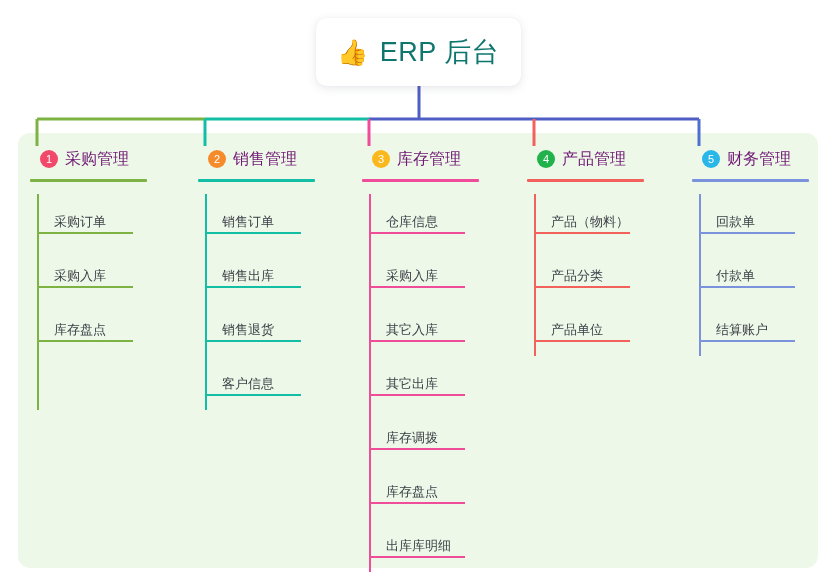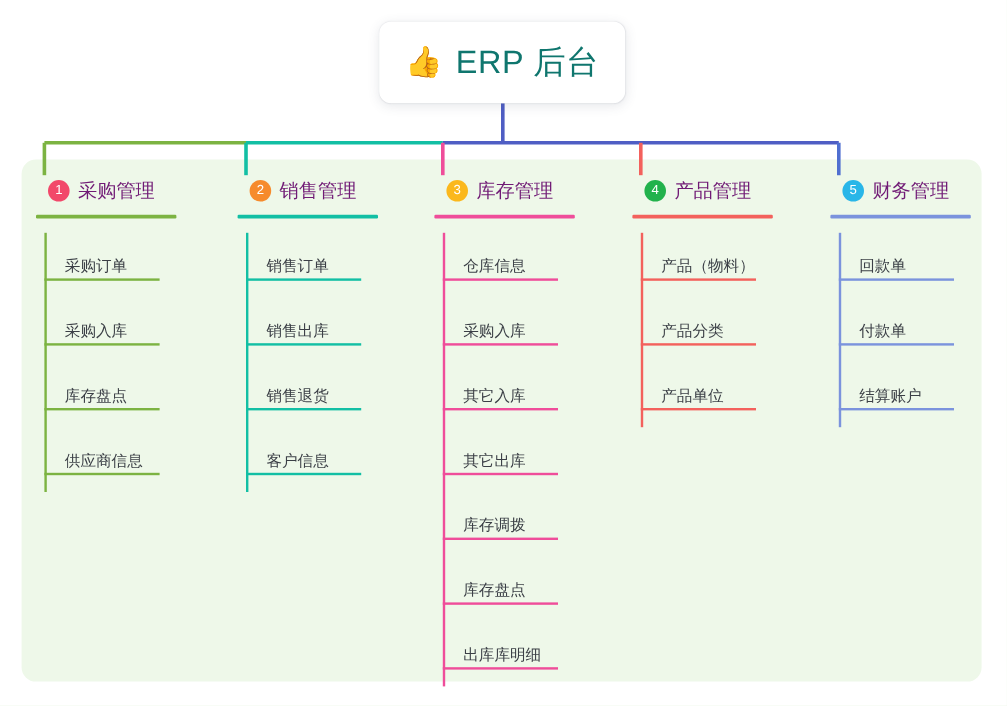--- a/index.html
+++ b/index.html
@@ -113,24 +113,20 @@
             <div class="item-rule" style="background: rgb(124, 179, 66);"></div>
           </div>
           <div class="item">
             <span class="item-label">采购入库</span>
             <div class="item-rule" style="background: rgb(124, 179, 66);"></div>
           </div>
           <div class="item">
             <span class="item-label">库存盘点</span>
             <div class="item-rule" style="background: rgb(124, 179, 66);"></div>
           </div>
-          <div class="item">
-            <span class="item-label">供应商信息</span>
-            <div class="item-rule" style="background: rgb(124, 179, 66);"></div>
-          </div>
         </div>
       </div>
       <div class="column" style="left: 198px;">
         <div class="col-head">
           <span class="badge" style="background: rgb(246, 139, 44);">2</span>
           <span class="head-label">销售管理</span>
         </div>
         <div class="head-rule" style="background: rgb(18, 191, 164);"></div>
         <div class="items">
           <div class="trunk" style="background: rgb(18, 191, 164); height: 216px;"></div>

